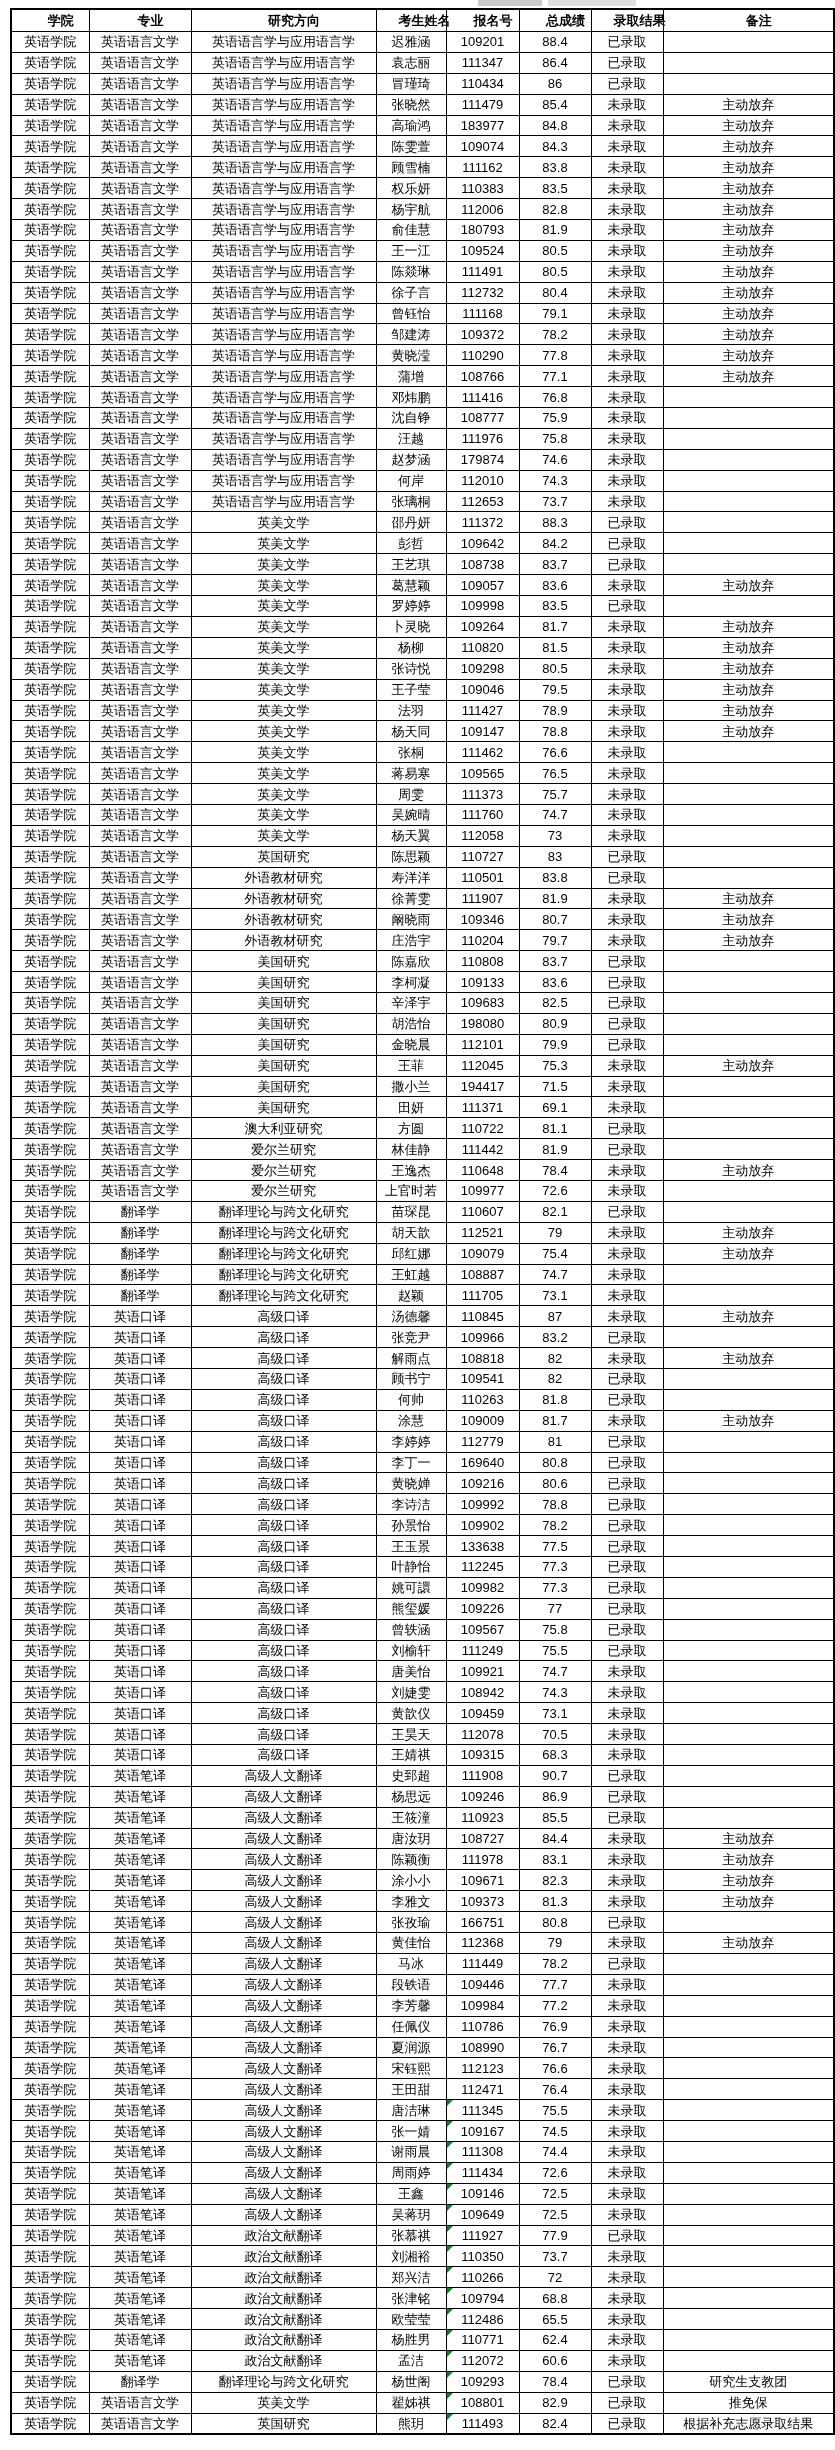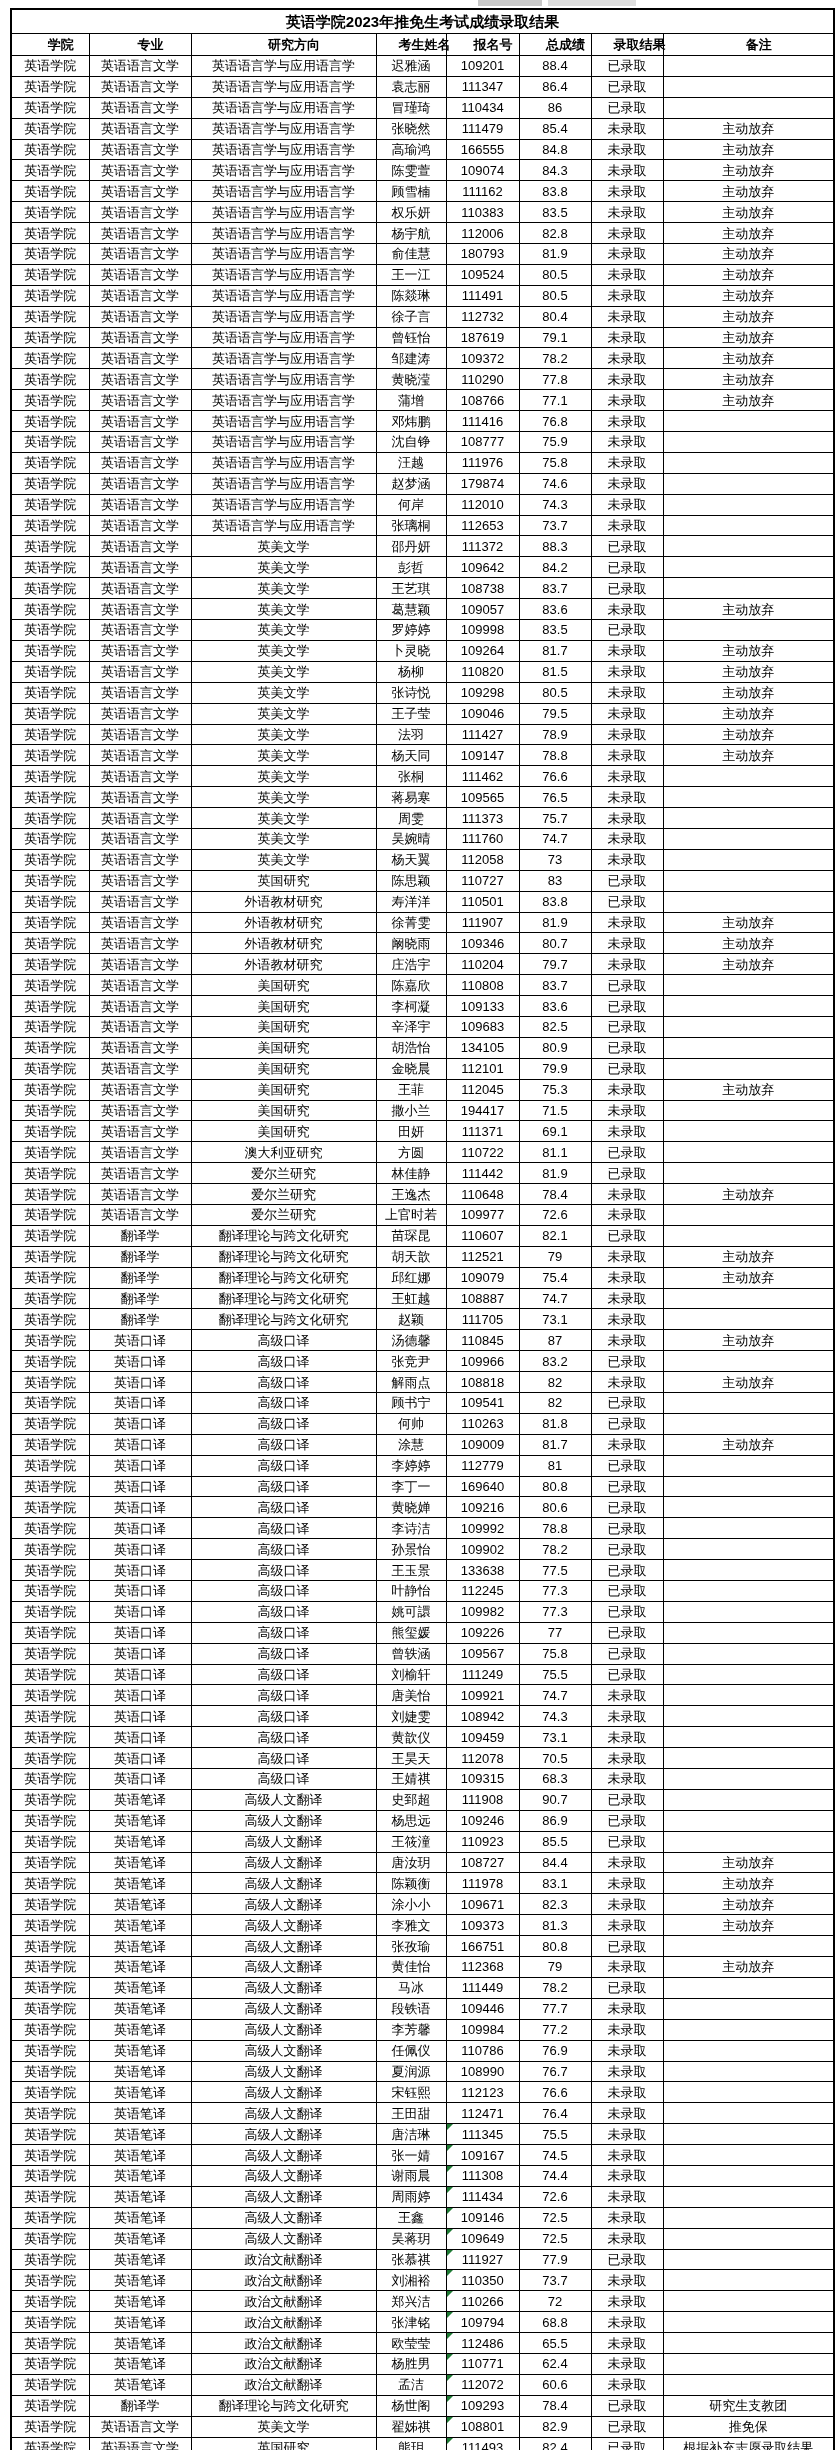--- a/index.html
+++ b/index.html
@@ -38,23 +38,20 @@
     <col style="width:78px">
       <col style="width:102px">
       <col style="width:185px">
       <col style="width:70px">
     <col style="width:73px">
       <col style="width:72px">
       <col style="width:72px">
       <col style="width:171px">
   </colgroup>
   <thead>
-    <tr>
-      <th colspan="8" class="title-cell">英语学院2023年推免生考试成绩录取结果</th>
-    </tr>
     <tr class="header-row">
         <th>学院</th>
         <th>专业</th>
         <th>研究方向</th>
         <th>考生姓名</th>
         <th>报名号</th>
         <th>总成绩</th>
         <th>录取结果</th>
         <th>备注</th>
       </tr>
@@ -98,21 +95,21 @@
         <td>111479</td>
         <td>85.4</td>
         <td>未录取</td>
         <td>主动放弃</td>
       </tr>
       <tr>
         <td>英语学院</td>
         <td>英语语言文学</td>
         <td>英语语言学与应用语言学</td>
         <td>高瑜鸿</td>
-        <td>166555</td>
+        <td>183977</td>
         <td>84.8</td>
         <td>未录取</td>
         <td>主动放弃</td>
       </tr>
       <tr>
         <td>英语学院</td>
         <td>英语语言文学</td>
         <td>英语语言学与应用语言学</td>
         <td>陈雯萱</td>
         <td>109074</td>
@@ -188,21 +185,21 @@
         <td>112732</td>
         <td>80.4</td>
         <td>未录取</td>
         <td>主动放弃</td>
       </tr>
       <tr>
         <td>英语学院</td>
         <td>英语语言文学</td>
         <td>英语语言学与应用语言学</td>
         <td>曾钰怡</td>
-        <td>187619</td>
+        <td>111168</td>
         <td>79.1</td>
         <td>未录取</td>
         <td>主动放弃</td>
       </tr>
       <tr>
         <td>英语学院</td>
         <td>英语语言文学</td>
         <td>英语语言学与应用语言学</td>
         <td>邹建涛</td>
         <td>109372</td>
@@ -528,21 +525,21 @@
         <td>109683</td>
         <td>82.5</td>
         <td>已录取</td>
         <td></td>
       </tr>
       <tr>
         <td>英语学院</td>
         <td>英语语言文学</td>
         <td>美国研究</td>
         <td>胡浩怡</td>
-        <td>134105</td>
+        <td>198080</td>
         <td>80.9</td>
         <td>已录取</td>
         <td></td>
       </tr>
       <tr>
         <td>英语学院</td>
         <td>英语语言文学</td>
         <td>美国研究</td>
         <td>金晓晨</td>
         <td>112101</td>

